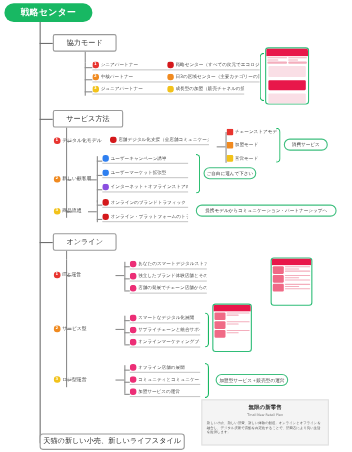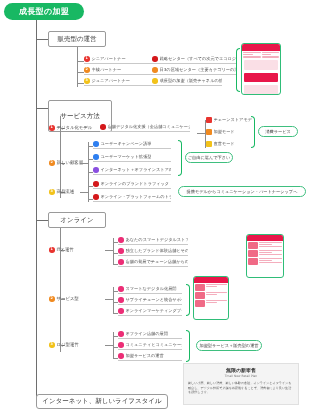--- a/index.html
+++ b/index.html
@@ -102,26 +102,26 @@
   }
   .card .ct{font-size:5px;font-weight:bold;color:#333;text-align:center;}
   .card .cs{font-size:3px;color:#777;text-align:center;margin-top:1px;}
   .card .cb{font-size:3.1px;color:#555;line-height:1.5;margin-top:3px;}
 </style>
 </head>
 <body>
 
 <div class="canvas">
 
-  <div class="root">成長型の加盟</div>
+  <div class="root">戦略センター</div>
 
   <div class="ln v dark" style="left:36px;top:20px;height:382px;"></div>
 
   <div class="ln h dark" style="left:36px;top:39px;width:12px;"></div>
-  <div class="nodebox" style="left:48px;top:31px;width:58px;height:16px;">販売型の運営</div>
+  <div class="nodebox" style="left:48px;top:31px;width:58px;height:16px;">協力モード</div>
   <div class="ln v" style="left:77px;top:47px;height:10px;"></div>
   <div class="ln v" style="left:77px;top:57px;height:30px;"></div>
 
   <div class="ln h" style="left:77px;top:61px;width:7px;"></div>
   <div class="leaf" style="left:84px;top:56px;width:68px;">
     <span class="bdg red">1</span>
     <span class="txt">シニアパートナー</span>
   </div>
   <div class="leaf" style="left:152px;top:56px;width:84px;">
     <span class="bdg deepred"></span>
@@ -164,21 +164,21 @@
             <div class="l"></div>
           </div>
         </div>
       <div class="block"></div>
       <div class="redblock"></div>
       <div class="block"></div>
     </div>
   </div>
 
   <div class="ln h dark" style="left:36px;top:108px;width:12px;"></div>
-  <div class="nodebox" style="left:48px;top:100px;width:64px;height:32px;">サービス方法</div>
+  <div class="nodebox" style="left:48px;top:100px;width:64px;height:16px;">サービス方法</div>
   <div class="ln v" style="left:60px;top:116px;height:10px;"></div>
   <div class="ln v" style="left:60px;top:126px;height:72px;"></div>
 
   <div class="ln h" style="left:60px;top:128px;width:5px;"></div>
   <div class="plabel" style="left:49px;top:125px;">
     <span class="bdg red">1</span>
     <span>デジタル化モデル</span>
   </div>
   <div class="leaf" style="left:100px;top:124px;width:90px;">
     <span class="bdg deepred"></span>
@@ -379,21 +379,21 @@
   </div>
   <div class="ln h" style="left:113px;top:358px;width:5px;"></div>
   <div class="leaf" style="left:118px;top:353px;width:64px;">
     <span class="bdg pink"></span>
     <span class="txt">加盟サービスの運営</span>
   </div>
   <div class="brace" style="left:186px;top:330px;height:32px;"></div>
   <div class="callout" style="left:196px;top:340px;width:66px;height:11px;">加盟型サービス＋販売型の運営</div>
 
   <div class="ln h dark" style="left:36px;top:402px;width:10px;"></div>
-  <div class="nodebox thin" style="left:36px;top:394px;width:132px;height:15px;">インターネット、新しいライフスタイル</div>
+  <div class="nodebox thin" style="left:36px;top:394px;width:132px;height:15px;">天猫の新しい小売、新しいライフスタイル</div>
 
   <div class="card" style="left:183px;top:363px;width:116px;height:42px;">
     <div class="ct">無限の新零售</div>
     <div class="cs">Tmall New Retail Plan</div>
     <div class="cb">新しい小売、新しい消費、新しい体験の創造。オンラインとオフラインを融合し、デジタル技術で店舗を再定義することで、消費者により良い生活を提供します。</div>
   </div>
 
 </div>
 
 </body></html>

